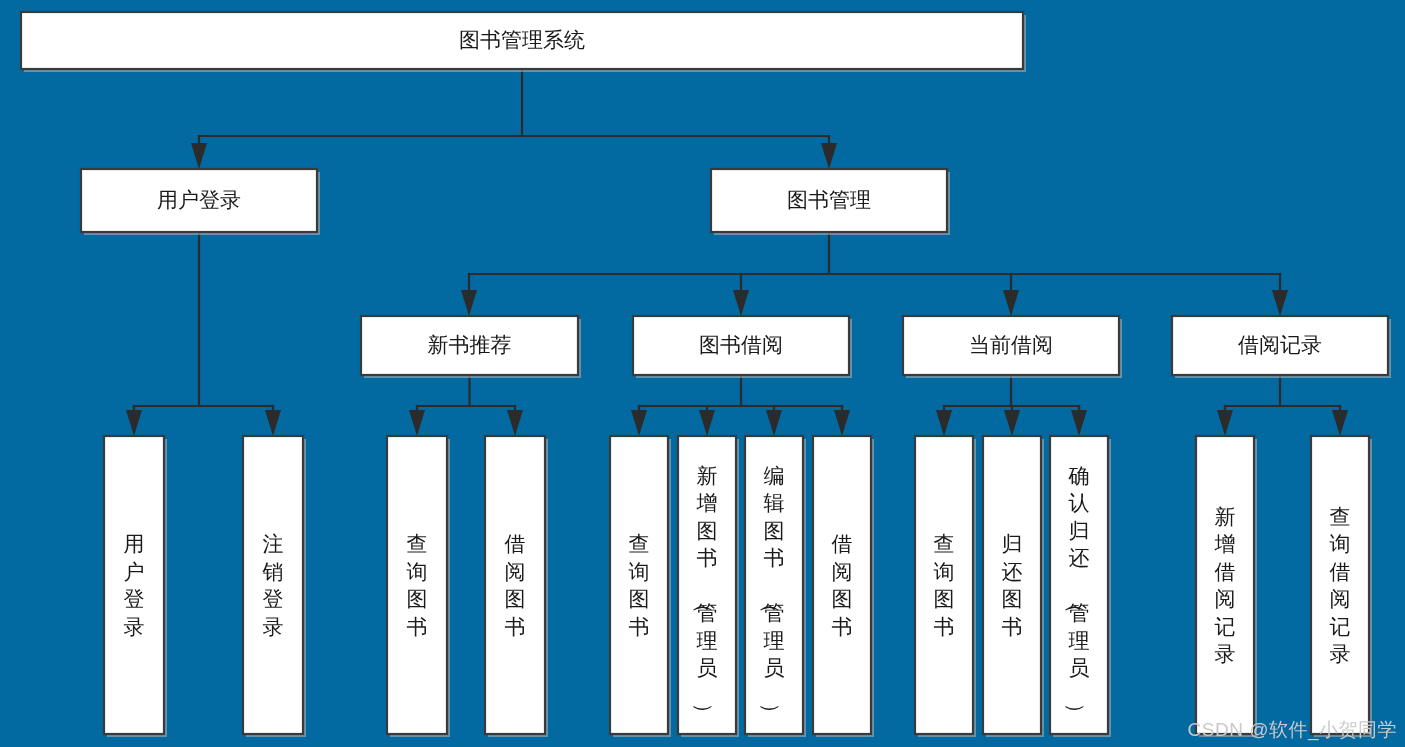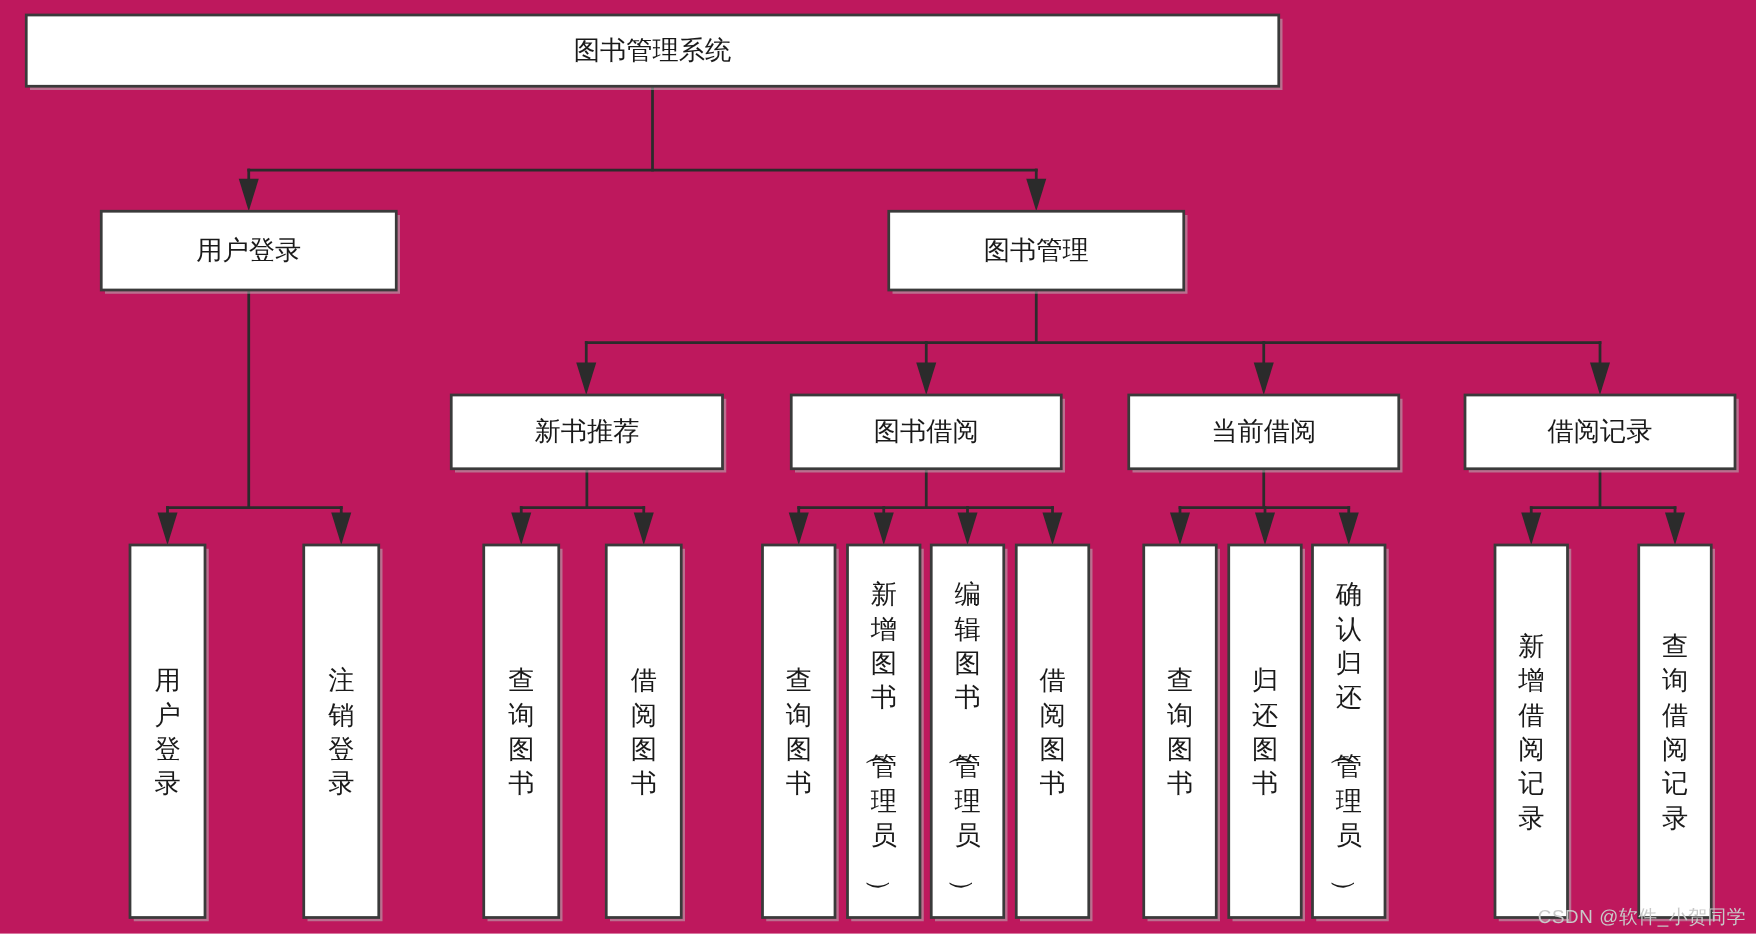--- a/index.html
+++ b/index.html
@@ -8,21 +8,21 @@
     padding: 0;
     background: #ffffff;
   }
   body {
     font-family: "Liberation Sans", "DejaVu Sans", sans-serif;
   }
   #diagram-root {
     position: relative;
     width: 1405px;
     height: 747px;
-    background: #be185d;
+    background: #0369a1;
     overflow: hidden;
   }
   svg#diagram-svg {
     position: absolute;
     left: 0;
     top: 0;
     width: 1405px;
     height: 747px;
   }
   .node-box {
@@ -54,21 +54,21 @@
     font-family: "Liberation Sans", "DejaVu Sans", sans-serif;
     font-size: 21px;
     fill: #1a1a1a;
     text-anchor: middle;
   }
   .watermark {
     position: absolute;
     right: 8px;
     bottom: 4px;
     font-family: "Liberation Sans", "DejaVu Sans", sans-serif;
-    font-size: 15px;
+    font-size: 19px;
     color: #c9c9c9;
     white-space: nowrap;
     letter-spacing: 0.5px;
     user-select: none;
   }
 </style>
 </head>
 <body>
 
 <div id="diagram-root">

